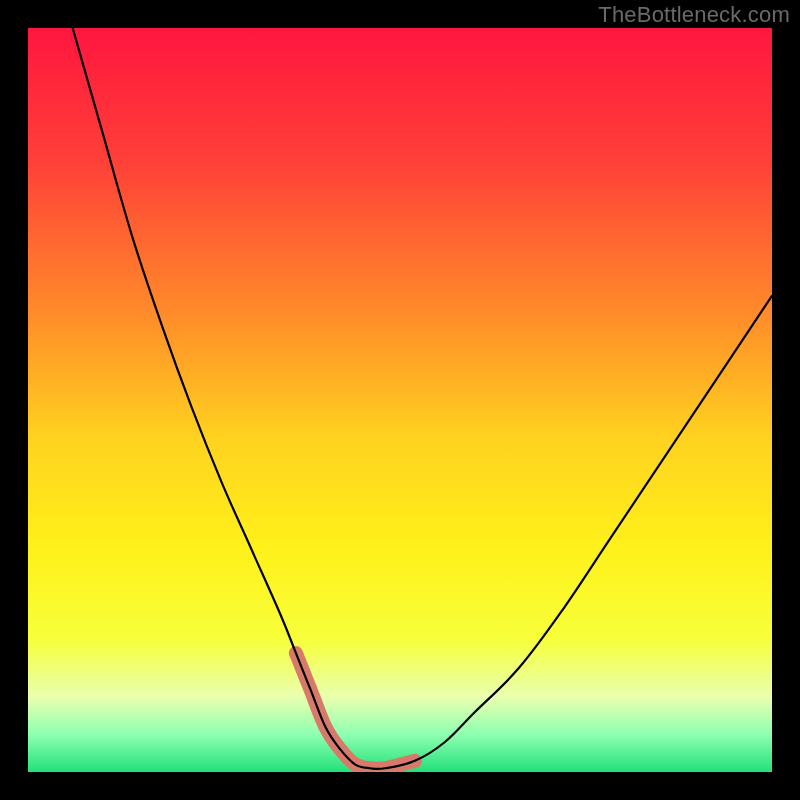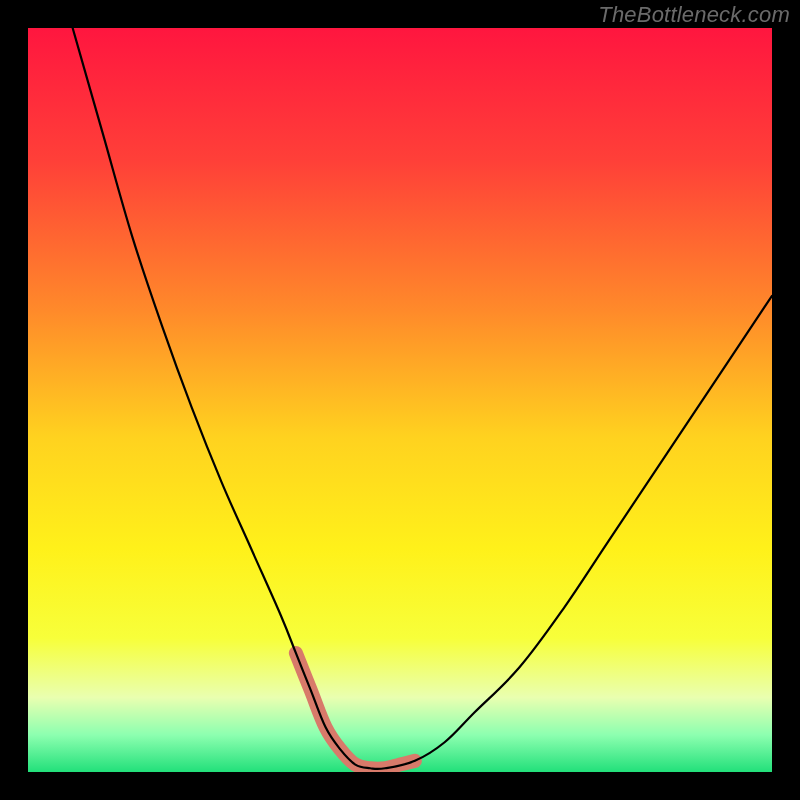--- a/index.html
+++ b/index.html
@@ -21,21 +21,20 @@
   }
   .watermark {
     position: absolute;
     top: 2px;
     right: 10px;
     color: #6a6a6a;
     font-size: 22px;
     font-weight: 500;
     letter-spacing: 0.2px;
     z-index: 50;
-    font-style: italic;
   }
   svg {
     position: absolute;
     top: 0;
     left: 0;
   }
 </style>
 </head>
 <body>
 <div class="frame">

